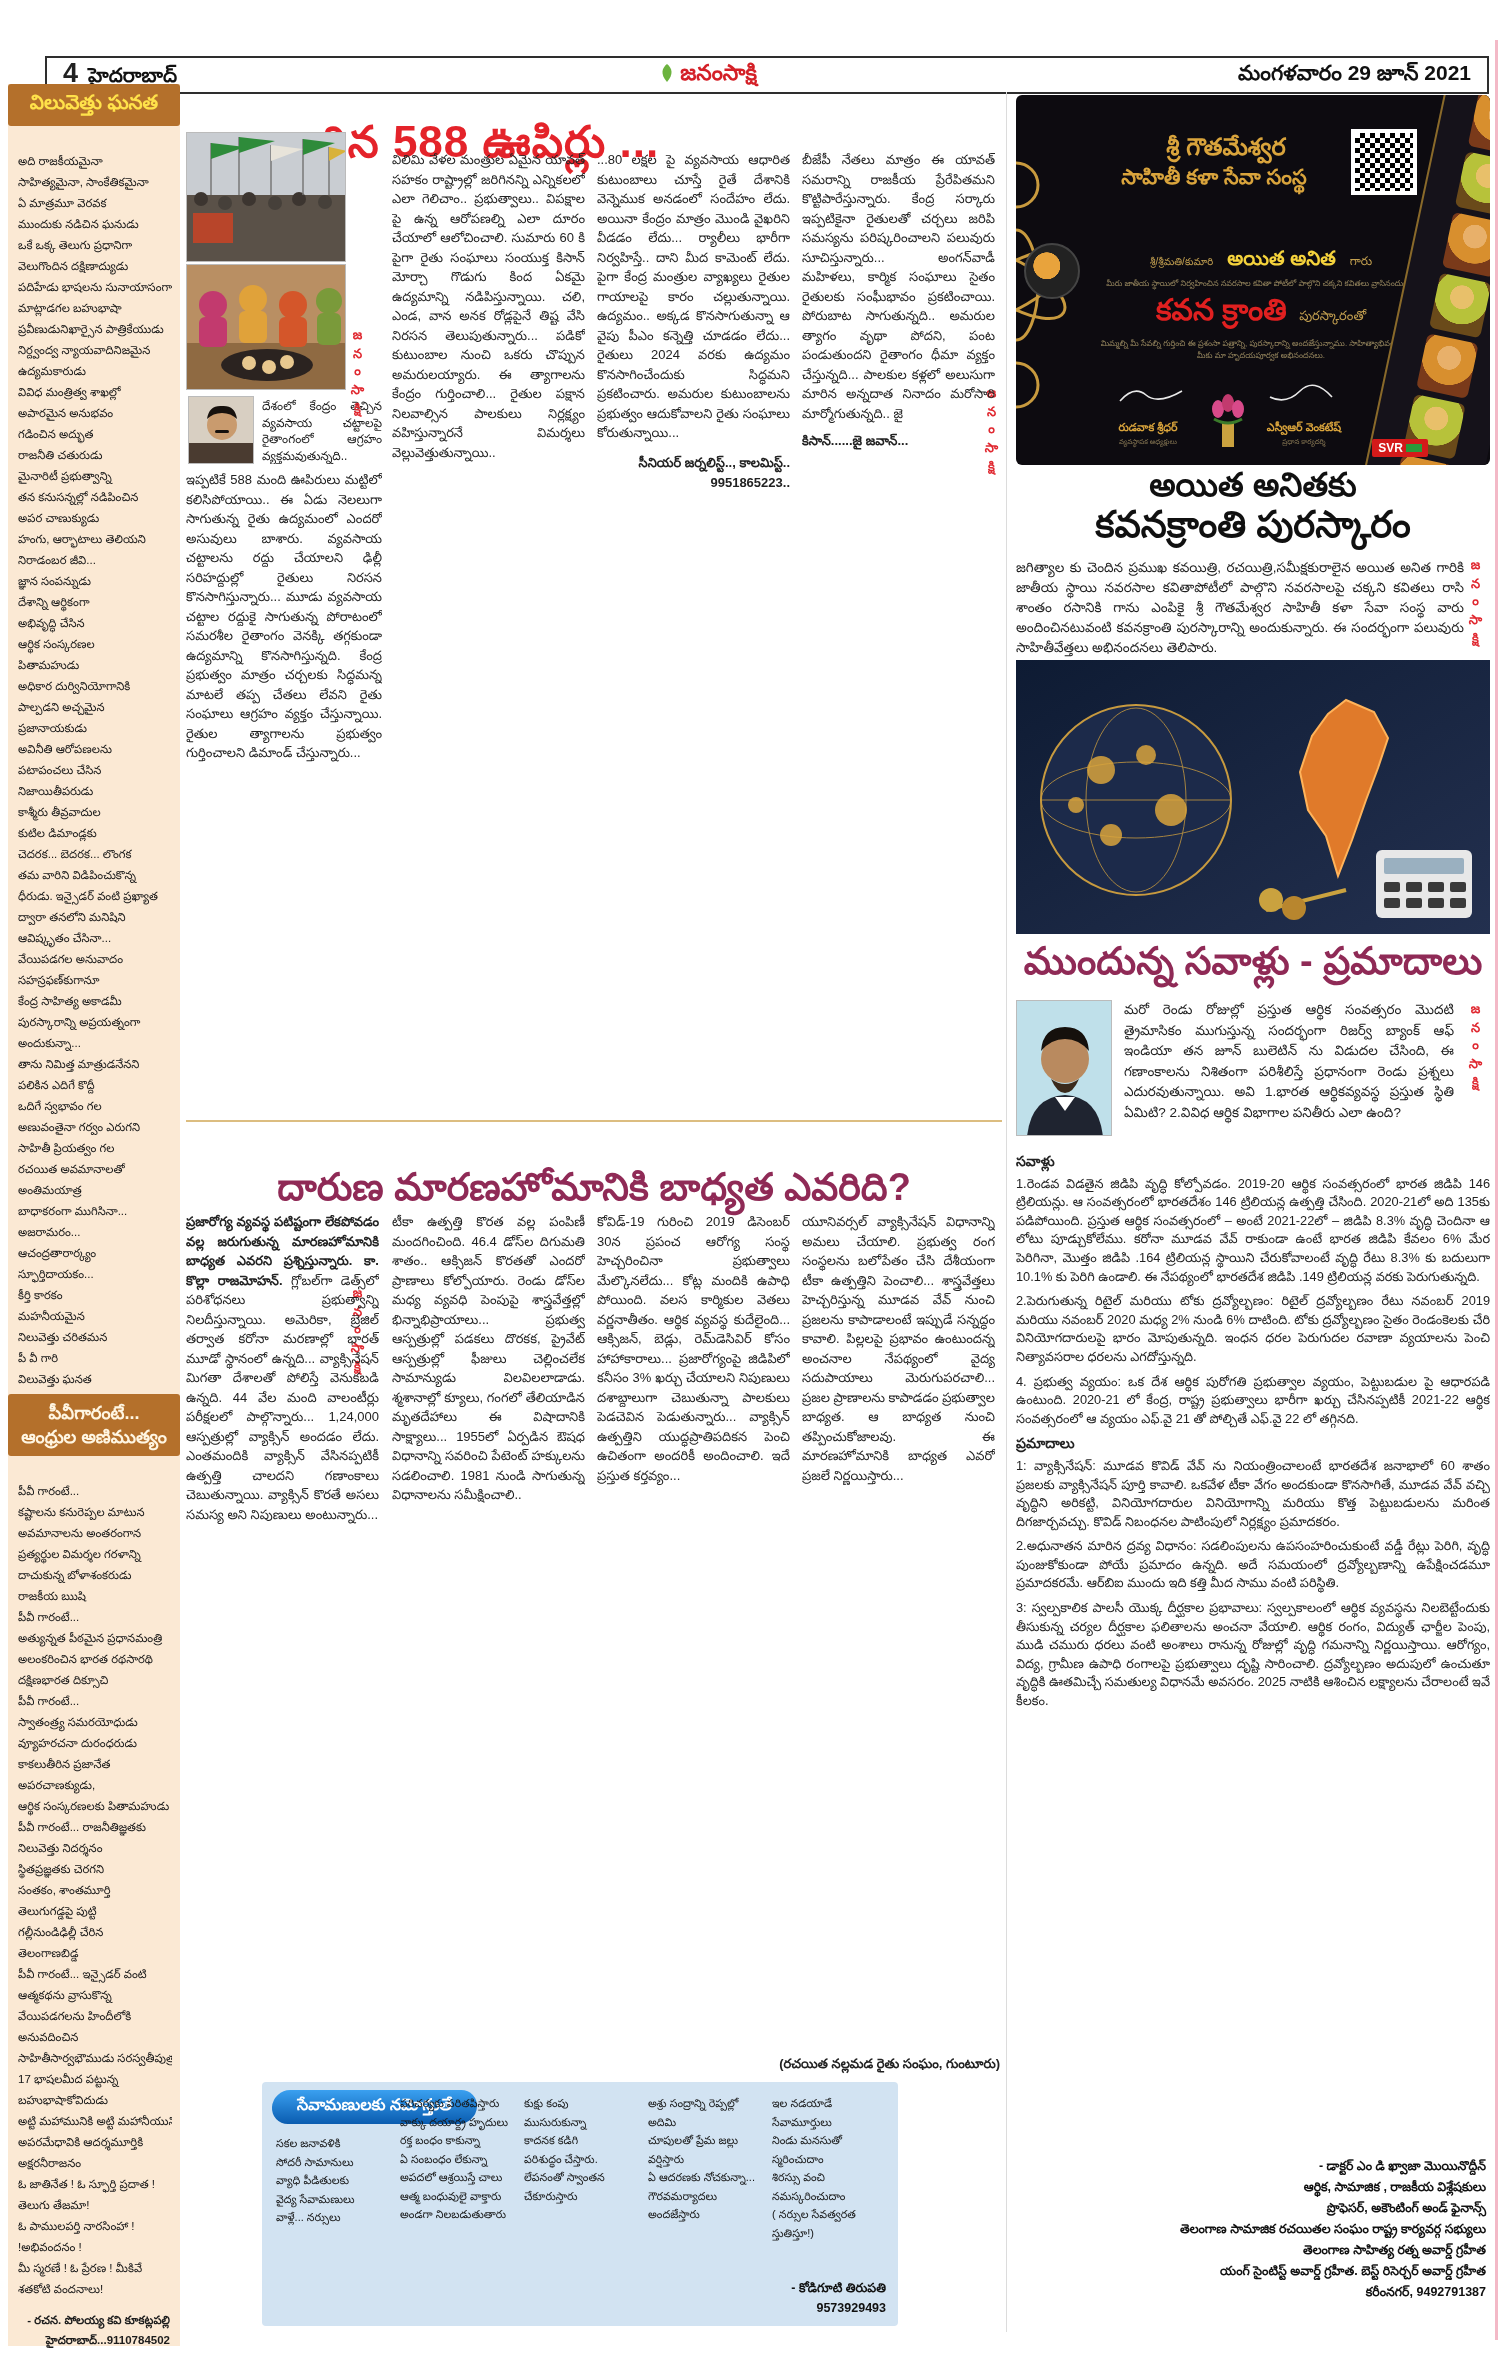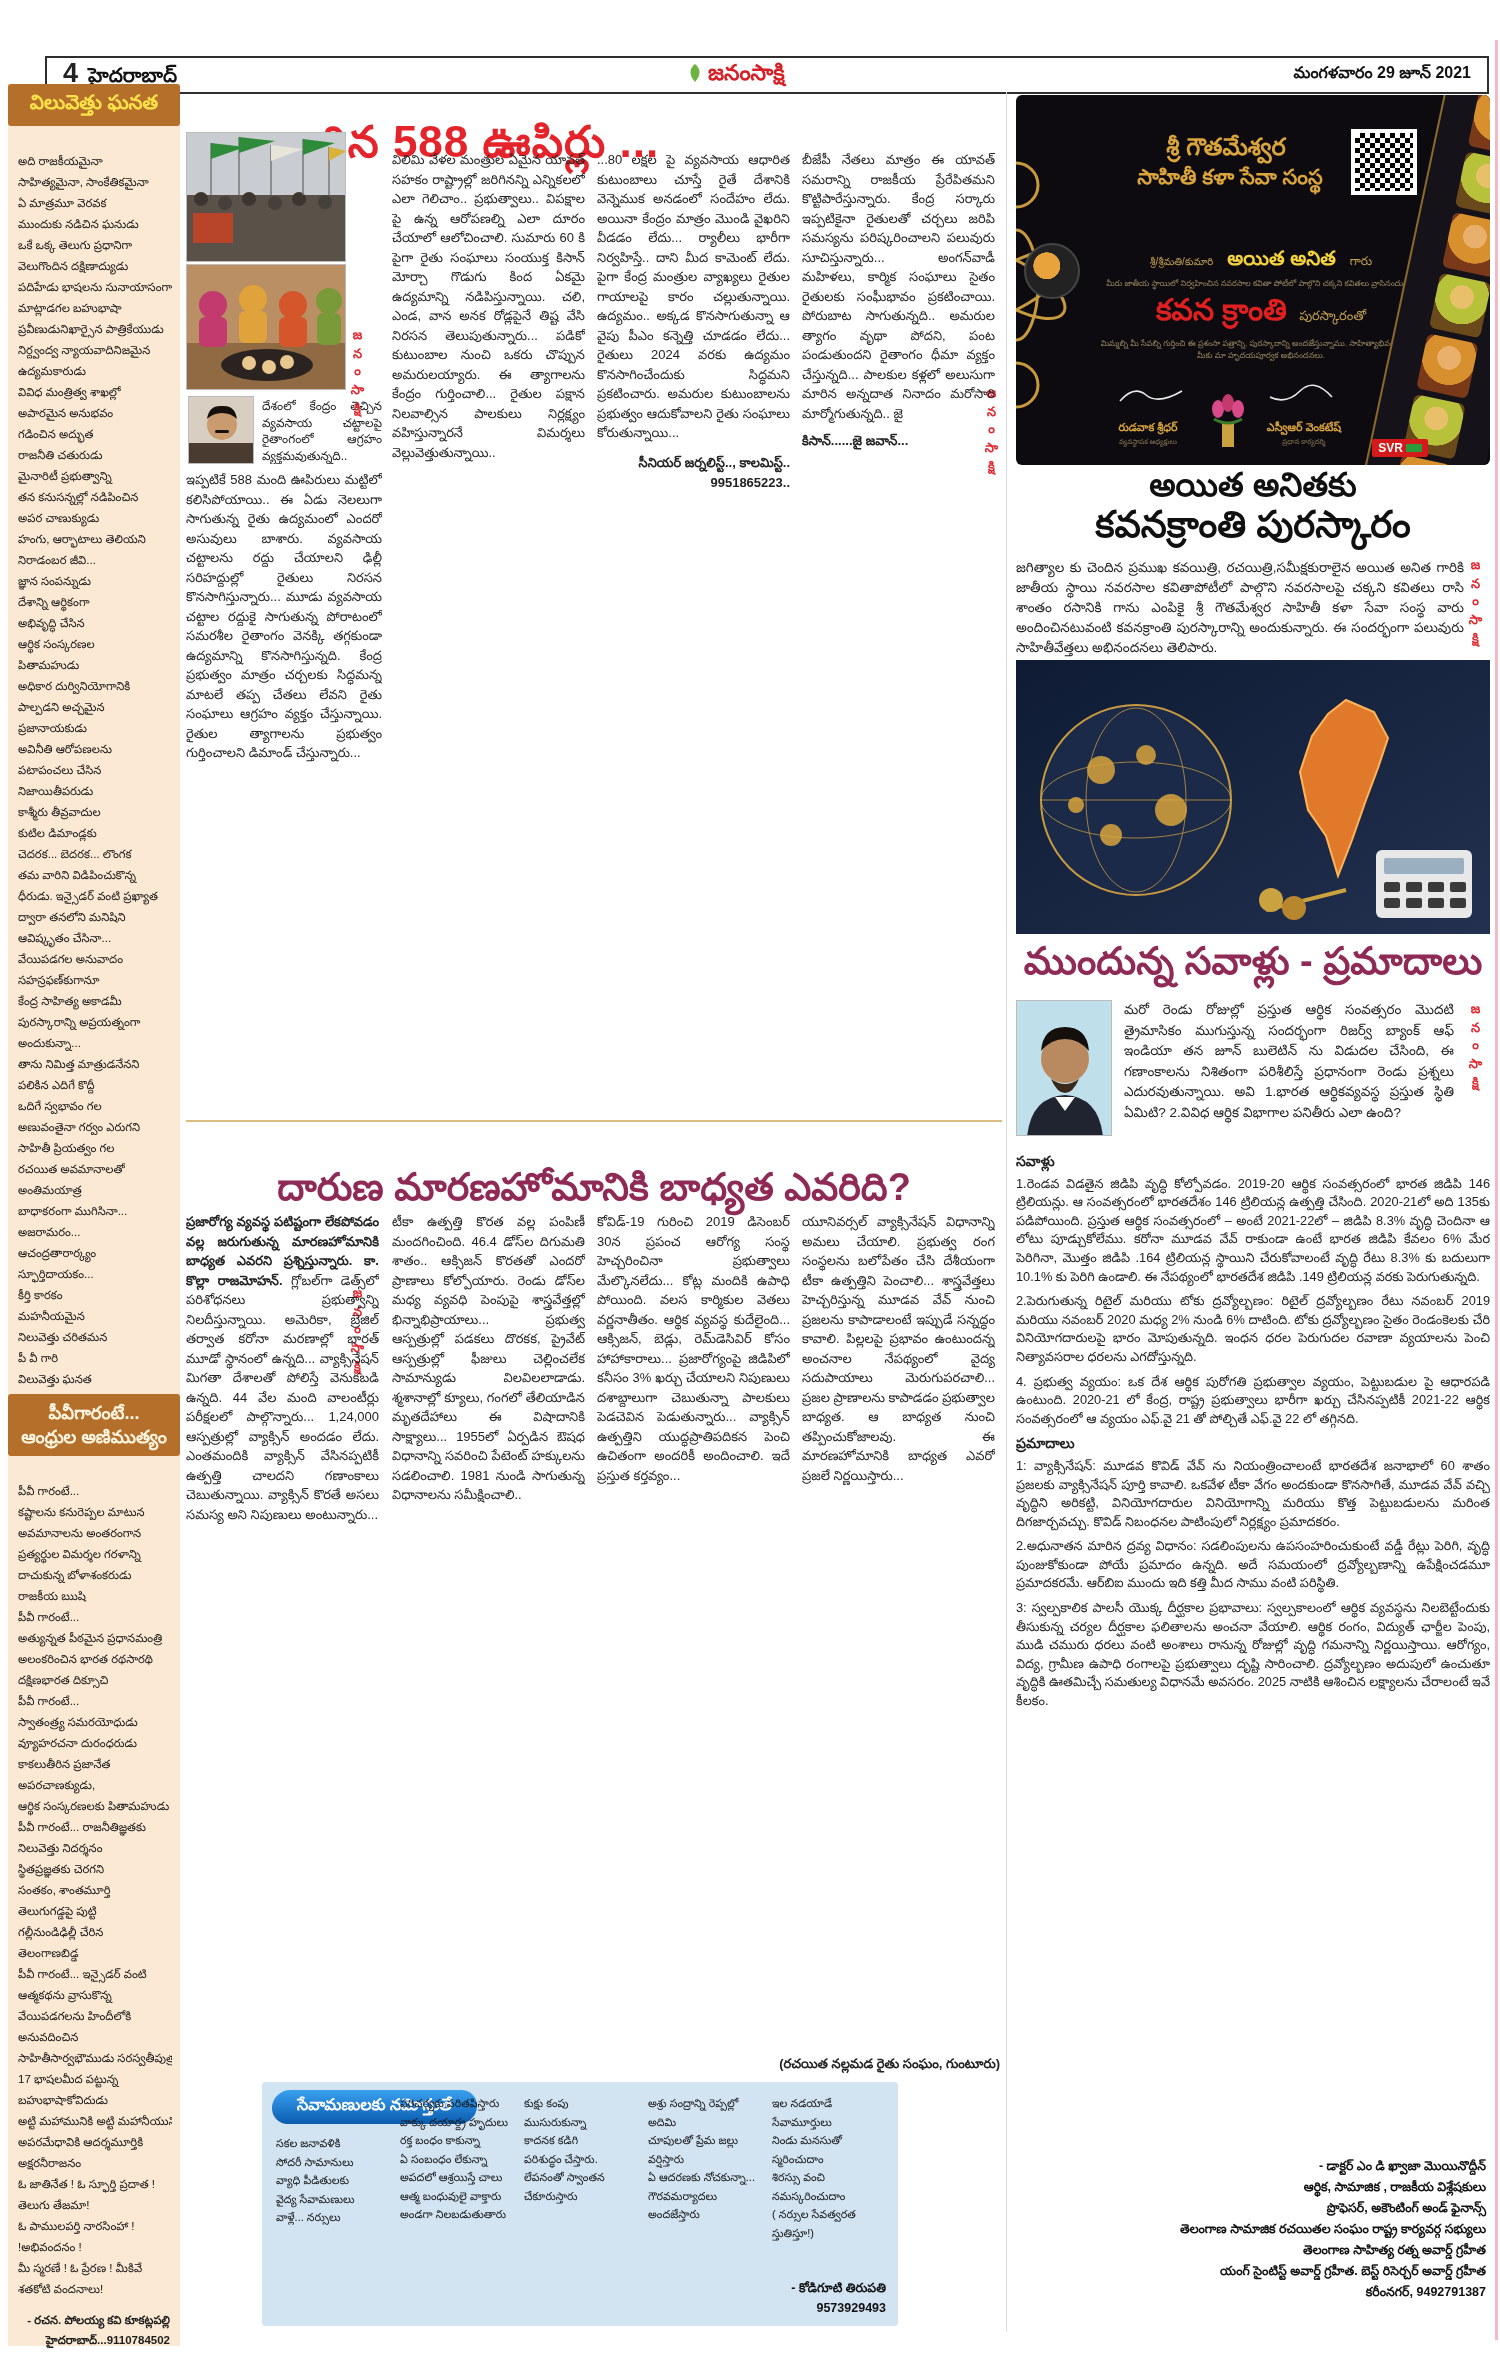--- a/index.html
+++ b/index.html
@@ -8,21 +8,21 @@
   .abs{position:absolute;}
   
   .topbar{position:absolute;left:45px;top:56px;width:1444px;height:38px;border:2px solid #2e2e2e;
           background:#fff;display:flex;align-items:center;justify-content:space-between;
           padding:0 16px;box-sizing:border-box;}
   .tb-left{display:flex;align-items:baseline;gap:10px;}
   .pagenum{font-size:27px;font-weight:bold;color:#222;}
   .city{font-size:20px;font-weight:bold;color:#111;}
   .tb-center{display:flex;align-items:center;gap:4px;}
   .masthead{font-size:22px;font-weight:bold;color:#d42027;}
-  .tb-right{font-size:16px;font-weight:bold;color:#111;}
+  .tb-right{font-size:21px;font-weight:bold;color:#111;}
   .edge-right{position:absolute;left:1495px;top:40px;width:3px;height:2300px;background:#f3b9c7;}
   .vdivider{position:absolute;left:1006px;top:92px;width:1px;height:2240px;background:#dcdcdc;}
   
   .sidebar{position:absolute;left:8px;top:84px;width:172px;height:2262px;background:#fbe9d4;}
   .sb-h{background:#b4702b;color:#ffe24a;font-weight:bold;text-align:center;
         padding:7px 4px;font-size:20px;border-radius:3px;}
   .sb-h2t{color:#fff6e2;font-size:18px;line-height:24px;}
   .sb-lines{padding:25px 8px 4px 10px;}
   .sb-line{font-size:11.5px;line-height:21px;white-space:nowrap;overflow:hidden;color:#151515;}
   .sb-sig{padding:6px 10px;text-align:right;font-size:11.5px;font-weight:bold;line-height:20px;}
@@ -73,21 +73,21 @@
              font-size:12.8px;line-height:18.6px;text-align:justify;color:#222;}
   .anal-body p{margin:0 0 6px 0;}
   .subhead{font-weight:bold;font-size:14px;margin:4px 0;}
   .anal-sig{position:absolute;left:1016px;top:2156px;width:470px;text-align:right;
             font-size:12.5px;font-weight:bold;line-height:21px;color:#111;}
   
   .ad{position:absolute;left:1016px;top:95px;width:474px;height:370px;background:#0d0b10;
       border-radius:6px;overflow:hidden;}
   .ad-org1{position:absolute;left:90px;top:38px;width:240px;text-align:center;color:#d9a43c;
            font-size:24px;font-weight:bold;}
-  .ad-org2{position:absolute;left:64px;top:70px;width:300px;text-align:center;color:#d9a43c;
+  .ad-org2{position:absolute;left:48px;top:70px;width:300px;text-align:center;color:#d9a43c;
            font-size:21px;font-weight:bold;}
   .ad-qr{position:absolute;left:335px;top:34px;width:66px;height:66px;background:#fff;
          padding:4px;box-sizing:border-box;}
   .qr-inner{width:100%;height:100%;
      background:conic-gradient(#000 25%,#fff 0 50%,#000 0 75%,#fff 0) 0 0/10px 10px;}
   .ad-name-row{position:absolute;left:80px;top:152px;width:330px;display:flex;
                align-items:baseline;gap:14px;justify-content:center;}
   .ad-salut{color:#c3a050;font-size:10px;}
   .ad-name{color:#f5d33c;font-size:20px;font-weight:bold;}
   .ad-hon{color:#c3a050;font-size:12px;}

